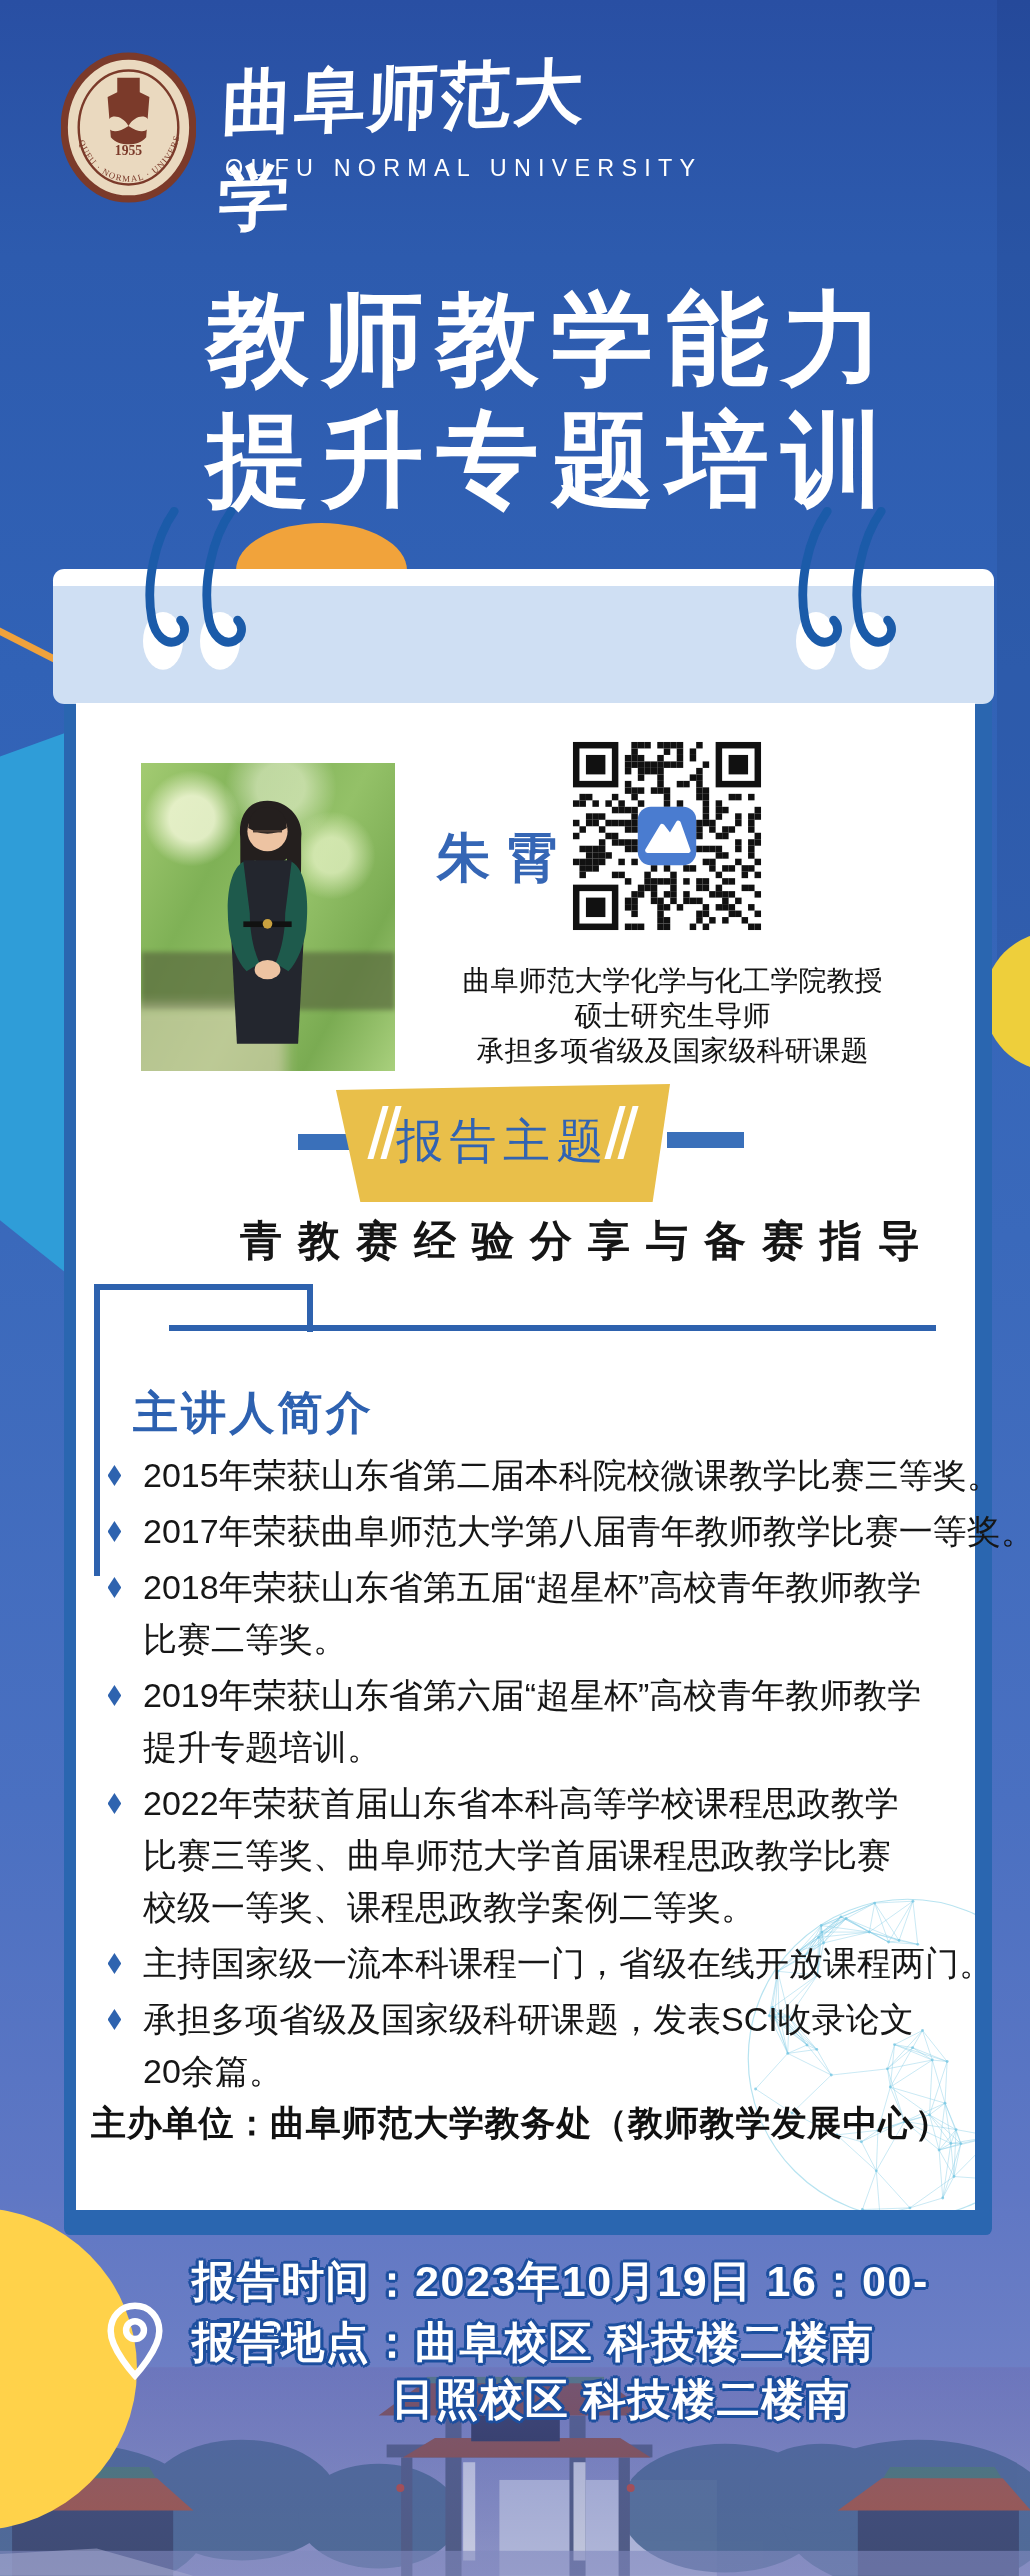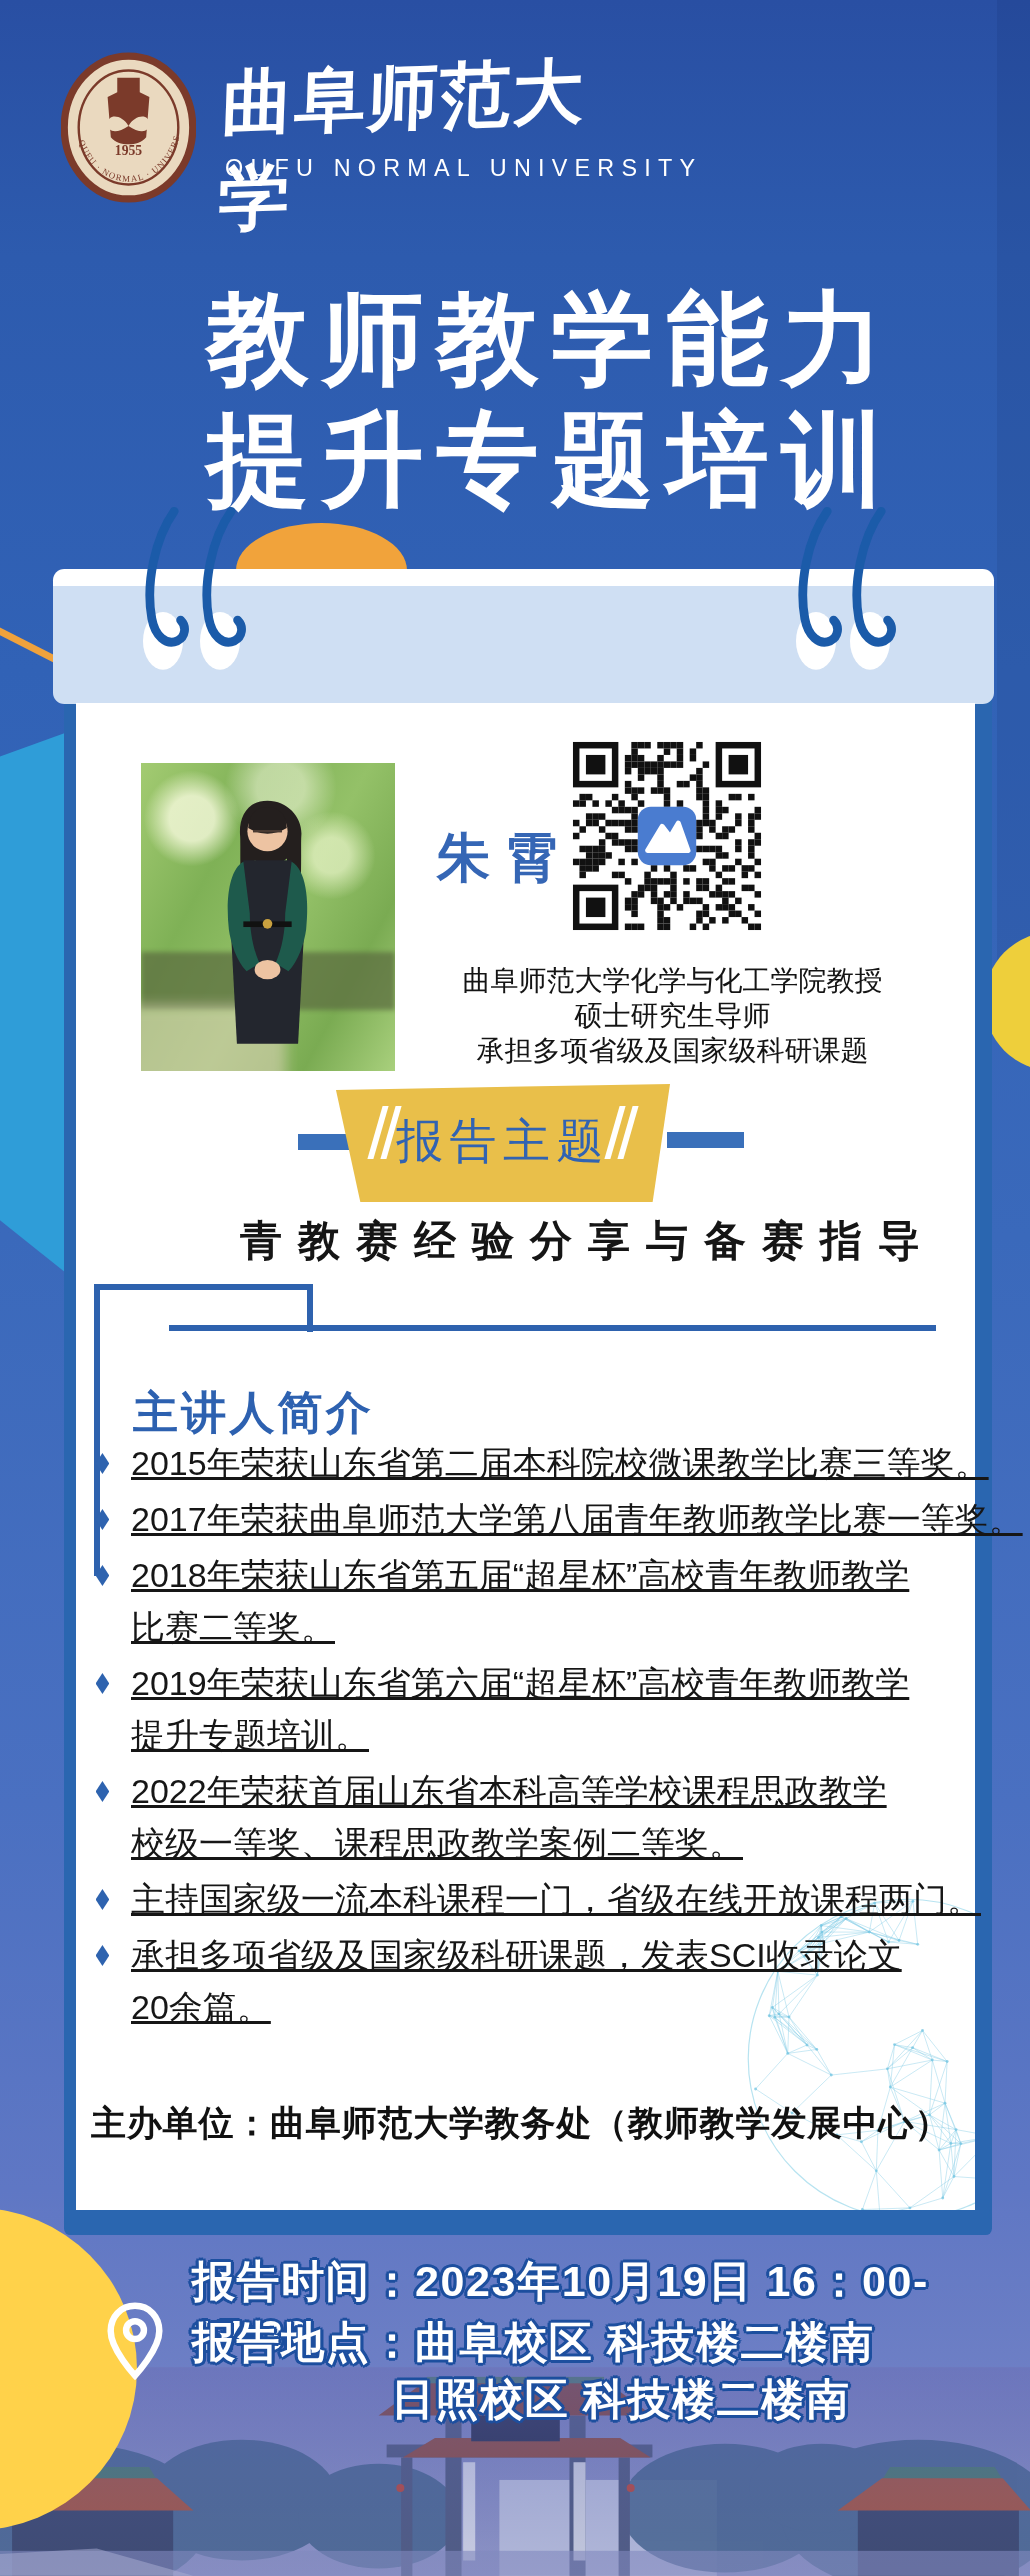--- a/index.html
+++ b/index.html
@@ -70,22 +70,22 @@
     font-size:42px;font-weight:700;letter-spacing:16px;}
 
   
   .brk{background:#2e62ae;}
   .brk-top{left:100px;top:1284px;width:213px;height:6.4px;}
   .brk-step{left:307px;top:1284px;width:6.4px;height:48px;}
   .brk-long{left:169px;top:1325px;width:767px;height:5.6px;}
   .brk-vert{left:94px;top:1284px;width:6.4px;height:292px;}
   .profile-heading{left:133px;top:1383px;color:#2d61b0;font-size:45px;font-weight:800;letter-spacing:3.2px;}
 
-  .profile-list{left:90px;top:1433px;width:868px;margin:4px;padding:0;list-style:none;
-    color:#161616;font-size:34px;line-height:52px;font-weight:500;text-decoration:underline;}
+  .profile-list{left:90px;top:1433px;width:868px;margin:16px;padding:0;list-style:none;
+    color:#161616;font-size:34px;line-height:52px;font-weight:500;}
   .pitem{position:relative;padding-left:37px;margin-bottom:4px;}
   .diamond{position:absolute;left:1.6px;top:16px;width:13.7px;height:21px;background:#2e63af;
     clip-path:polygon(50% 0,100% 50%,50% 100%,0 50%);}
   .pline{white-space:nowrap;}
 
   .organizer{left:91px;top:2100px;color:#111;font-size:35px;font-weight:600;letter-spacing:0.8px;}
 
   .plexus{position:absolute;left:665px;top:1189px;}
 
   
@@ -790,20 +790,21 @@
           <div class="pline">比赛二等奖。</div>
         </li>
         <li class="pitem">
           <span class="diamond"></span>
           <div class="pline">2019年荣获山东省第六届“超星杯”高校青年教师教学</div>
           <div class="pline">提升专题培训。</div>
         </li>
         <li class="pitem">
           <span class="diamond"></span>
           <div class="pline">2022年荣获首届山东省本科高等学校课程思政教学</div>
+          <div class="pline">比赛三等奖、曲阜师范大学首届课程思政教学比赛</div>
           <div class="pline">校级一等奖、课程思政教学案例二等奖。</div>
         </li>
         <li class="pitem">
           <span class="diamond"></span>
           <div class="pline">主持国家级一流本科课程一门，省级在线开放课程两门。</div>
         </li>
         <li class="pitem">
           <span class="diamond"></span>
           <div class="pline">承担多项省级及国家级科研课题，发表SCI收录论文</div>
           <div class="pline">20余篇。</div>

